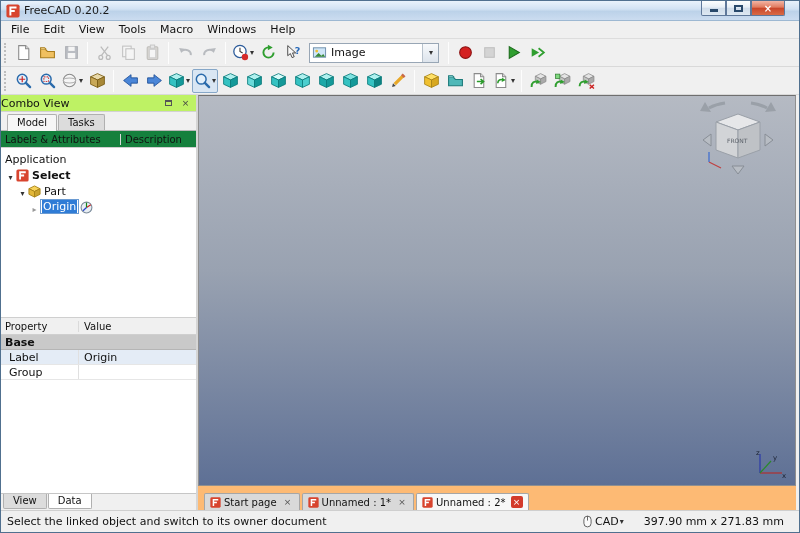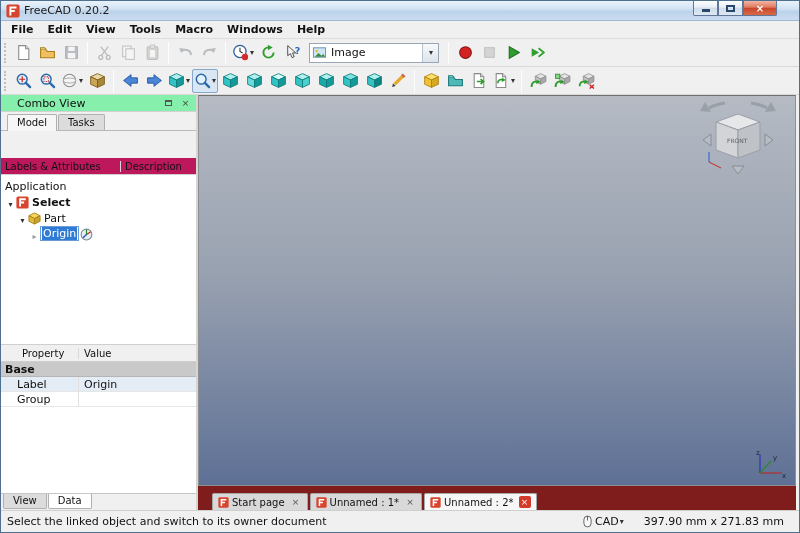--- a/index.html
+++ b/index.html
@@ -2,35 +2,35 @@
 <html><head>
 <meta charset="utf-8">
 <style>
   * { margin:0; padding:0; box-sizing:border-box; }
   html,body { background:#9a9a9a; }
   body { font-family:"DejaVu Sans","Liberation Sans",sans-serif; font-size:11px; color:#111; }
 
   .window { width:800px; height:533px; border:1px solid #50708f; display:flex; flex-direction:column; background:#f0f0f0; overflow:hidden; }
 
   
-  .titlebar { flex:0 0 20px; display:flex; align-items:center; padding:0 16px 0 5px;
+  .titlebar { flex:0 0 20px; display:flex; align-items:center; padding:0 8px 0 5px;
     background:linear-gradient(#e9f2fb,#d2e2f3 42%,#bcd2e9 55%,#cbdcf0); border-bottom:1px solid #9db8d2; }
   .title-icon { width:14px; height:14px; margin-right:4px; }
   .title-text { flex:1; color:#1a1a1a; }
   .win-controls { display:flex; align-self:flex-start; margin-right:6px; }
   .win-btn { width:25px; height:15px; border:1px solid #5f789a; border-top:none; display:flex; align-items:center; justify-content:center;
     background:linear-gradient(#fdfefe,#e6eef6 45%,#cfdcea 50%,#dde8f2); }
   .win-btn.min { border-radius:0 0 0 2px; }
   .win-btn.close { width:34px; border-radius:0 0 2px 0; color:#fff; font-weight:bold; font-size:10px;
     background:linear-gradient(#f2b4a4,#e07a5e 45%,#c8452a 50%,#d96a45); }
   .glyph-min { width:8px; height:3px; background:#29496b; margin-top:5px; }
   .glyph-max { width:9px; height:7px; border:2px solid #29496b; }
 
   
-  .menubar { flex:0 0 18px; display:flex; align-items:center; background:#f0f0f0; border-bottom:1px solid #ddd; padding-left:3px;font-weight:bold; }
+  .menubar { flex:0 0 18px; display:flex; align-items:center; background:#f0f0f0; border-bottom:1px solid #ddd; padding-left:3px; }
   .menu-item { padding:1px 7px; cursor:default; }
 
   
   .toolbar { flex:0 0 28px; display:flex; align-items:center; background:#f0f0f0; border-bottom:1px solid #d9d9d9; padding:0 1px; }
   .grip { width:3px; height:20px; border-left:2px dotted #bdbdbd; margin:0 4px 0 2px; }
   .tbtn { height:24px; min-width:24px; display:flex; align-items:center; justify-content:center; border:1px solid transparent; border-radius:2px; padding:0 1px; }
   .tbtn svg { width:17px; height:17px; display:block; }
   .tbtn.disabled { opacity:.38; filter:grayscale(85%); }
   .tbtn.pressed { border-color:#86a7c8; background:#d9e6f3; }
   .dd-arrow { font-size:8px; line-height:1; color:#333; margin-left:1px; }
@@ -38,62 +38,62 @@
   .wb-combo { height:20px; width:130px; margin:0 5px; border:1px solid #98a6b5; background:#fff; display:flex; align-items:center; }
   .wb-combo svg { width:15px; height:15px; margin-left:2px; }
   .wb-combo .lbl { flex:1; padding-left:4px; }
   .wb-combo .arrow { width:16px; height:100%; background:linear-gradient(#f7f9fb,#dde4ec); border-left:1px solid #b8c2cc; display:flex; align-items:center; justify-content:center; }
 
   
   .main { flex:1; display:flex; min-height:0; }
 
   
   .combo-view { flex:0 0 197px; width:197px; display:flex; flex-direction:column; background:#f0f0f0; border-right:2px solid #d5d5d5; }
-  .cv-header { flex:0 0 17px; display:flex; align-items:center; padding:0 3px 0 16px; background:#86efac; border-bottom:1px solid #d2d2d2; }
+  .cv-header { flex:0 0 17px; display:flex; align-items:center; padding:0 3px 0 0; background:#bef264; border-bottom:1px solid #d2d2d2; }
   .cv-title { flex:1; }
   .cv-btn { width:15px; height:13px; display:flex; align-items:center; justify-content:center; margin-left:2px; color:#444; font-size:9px; }
   .glyph-float { width:7px; height:6px; border:1px solid #555; border-top-width:2px; }
   .cv-tabs { flex:0 0 19px; display:flex; align-items:flex-end; padding-left:6px; border-bottom:1px solid #b9b9b9; }
   .cv-tab { padding:2px 9px; border:1px solid #b0b0b0; border-bottom:none; background:#dcdcdc; margin-right:1px; border-radius:2px 2px 0 0; font-size:10px; }
   .cv-tab.active { background:#f6f6f6; position:relative; top:1px; padding-bottom:3px; }
-  .tree-colhdr { flex:0 0 17px; display:flex; align-items:center; background:#be185d; border-bottom:1px solid #cfcfcf; font-size:10px;margin-top:27px; }
+  .tree-colhdr { flex:0 0 17px; display:flex; align-items:center; background:#15803d; border-bottom:1px solid #cfcfcf; font-size:10px; }
   .tree-colhdr .c1 { width:120px; padding-left:4px; border-right:1px solid #dadada; }
   .tree-colhdr .c2 { flex:1; padding-left:4px; }
   .tree { flex:0 0 170px; background:#fff; overflow:hidden; padding-top:2px; border-bottom:1px solid #cfcfcf; }
   .tree-row { height:16px; display:flex; align-items:flex-end; }
   .branch { width:11px; text-align:center; font-size:8px; color:#333; }
   .branch.dim { color:#999; }
   .tree-icon { width:13px; height:13px; margin-right:3px; flex:0 0 13px; }
   .tree-icon svg { width:13px; height:13px; display:block; }
   .bold { font-weight:bold; }
   .indent1 { padding-left:4px; } .indent2 { padding-left:16px; } .indent3 { padding-left:28px; }
   .edit-box { height:15px; border:1px solid #6b9bd2; background:#fff; display:flex; align-items:center; padding:0 1px; }
   .edit-sel { background:#2f7cd6; color:#fff; padding:0 1px; }
   .origin-glyph { width:13px; height:13px; margin-left:1px; }
 
   .props-hdr { flex:0 0 17px; display:flex; align-items:center; background:#f0f0f0; border-bottom:1px solid #cfcfcf; font-size:10px; }
-  .props-hdr .p1 { width:78px; padding-left:21px; border-right:1px solid #dadada; }
+  .props-hdr .p1 { width:78px; padding-left:4px; border-right:1px solid #dadada; }
   .props-hdr .p2 { flex:1; padding-left:5px; }
   .prop-group { flex:0 0 15px; background:#c9c9c9; display:flex; align-items:center; padding-left:4px; font-weight:bold; border-bottom:1px solid #b5b5b5; }
   .prop-row { flex:0 0 15px; display:flex; align-items:center; border-bottom:1px solid #e6e6e6; background:#fff; }
   .prop-row.alt { background:#e4ecf6; }
-  .prop-row .name { width:78px; padding-left:16px; border-right:1px solid #e0e0e0; align-self:stretch; display:flex; align-items:center; }
+  .prop-row .name { width:78px; padding-left:8px; border-right:1px solid #e0e0e0; align-self:stretch; display:flex; align-items:center; }
   .prop-row .val { flex:1; padding-left:5px; }
   .prop-empty { flex:1; background:#fff; }
   .cv-bottom { flex:0 0 17px; display:flex; align-items:flex-start; background:#f0f0f0; border-top:1px solid #c6c6c6; padding-left:2px; }
   .cvb-tab { padding:1px 9px 2px; border:1px solid #b0b0b0; border-top:none; background:#dcdcdc; border-radius:0 0 2px 2px; margin-right:1px; font-size:10px; }
   .cvb-tab.active { background:#fff; }
 
   
   .vp-col { flex:1; display:flex; flex-direction:column; min-width:0; background:#f0f0f0; padding-right:3px; }
   .viewport { flex:1; position:relative; border:1px solid #8f8f8f; border-top-color:#6f6f6f;
     background:linear-gradient(#b5bac3,#99a2b1 45%,#5e7095); }
   .navcube { position:absolute; top:4px; right:14px; }
   .axiscross { position:absolute; bottom:6px; right:8px; }
-  .doc-tabs { flex:0 0 18px; display:flex; align-items:flex-end; padding-left:14px; background:#7f1d1d; }
+  .doc-tabs { flex:0 0 18px; display:flex; align-items:flex-end; padding-left:6px; background:#fdba74; }
   .doc-tab { height:17px; display:flex; align-items:center; padding:0 5px; border:1px solid #a6a6a6; border-bottom:none; border-radius:2px 2px 0 0; background:#d9d9d9; margin-right:2px; font-size:10px; }
   .doc-tab.active { background:#f7f7f7;margin-top:7px; }
   .doc-tab svg { width:11px; height:11px; margin-right:3px; }
   .tab-close { width:12px; height:12px; margin-left:5px; display:flex; align-items:center; justify-content:center; font-size:9px; color:#555; border-radius:2px; }
   .tab-close.hot { background:#d33a2a; color:#fff; }
 
   
   .statusbar { flex:0 0 22px; display:flex; align-items:center; background:#f0f0f0; border-top:1px solid #cfcfcf; padding:0 15px 0 6px; }
   .sb-msg { flex:1; }
   .sb-right { display:flex; align-items:center; }

